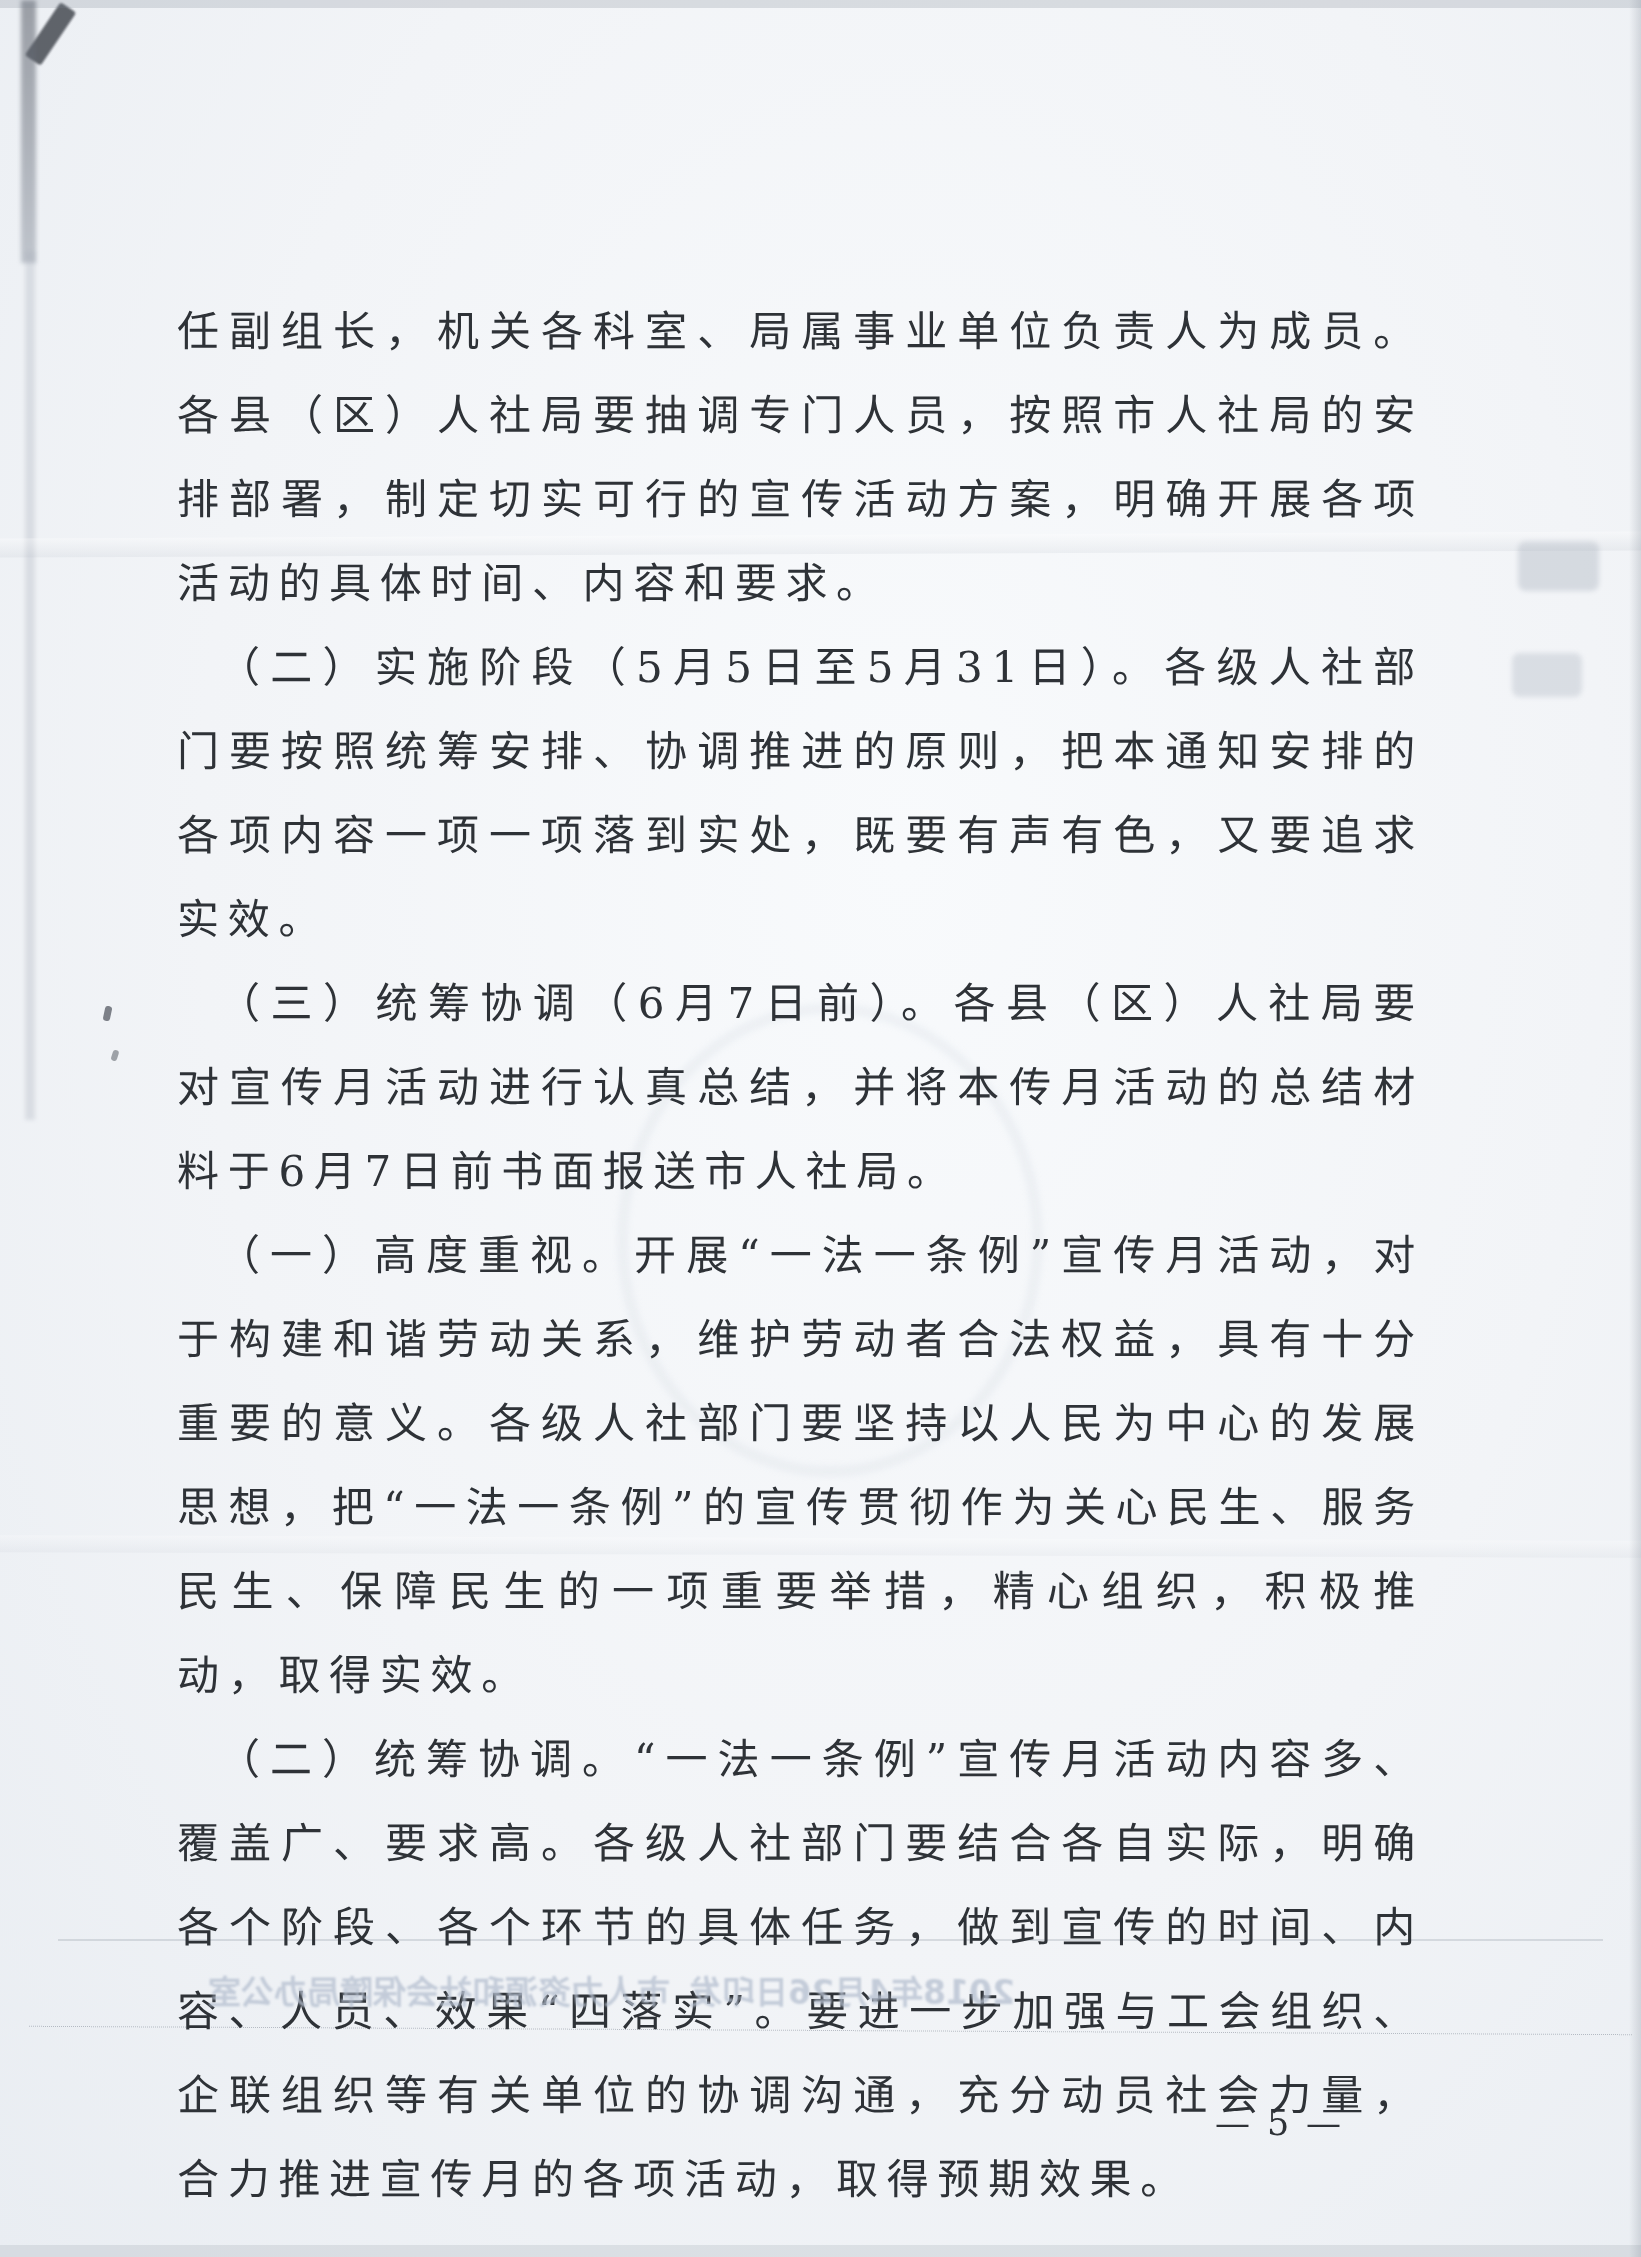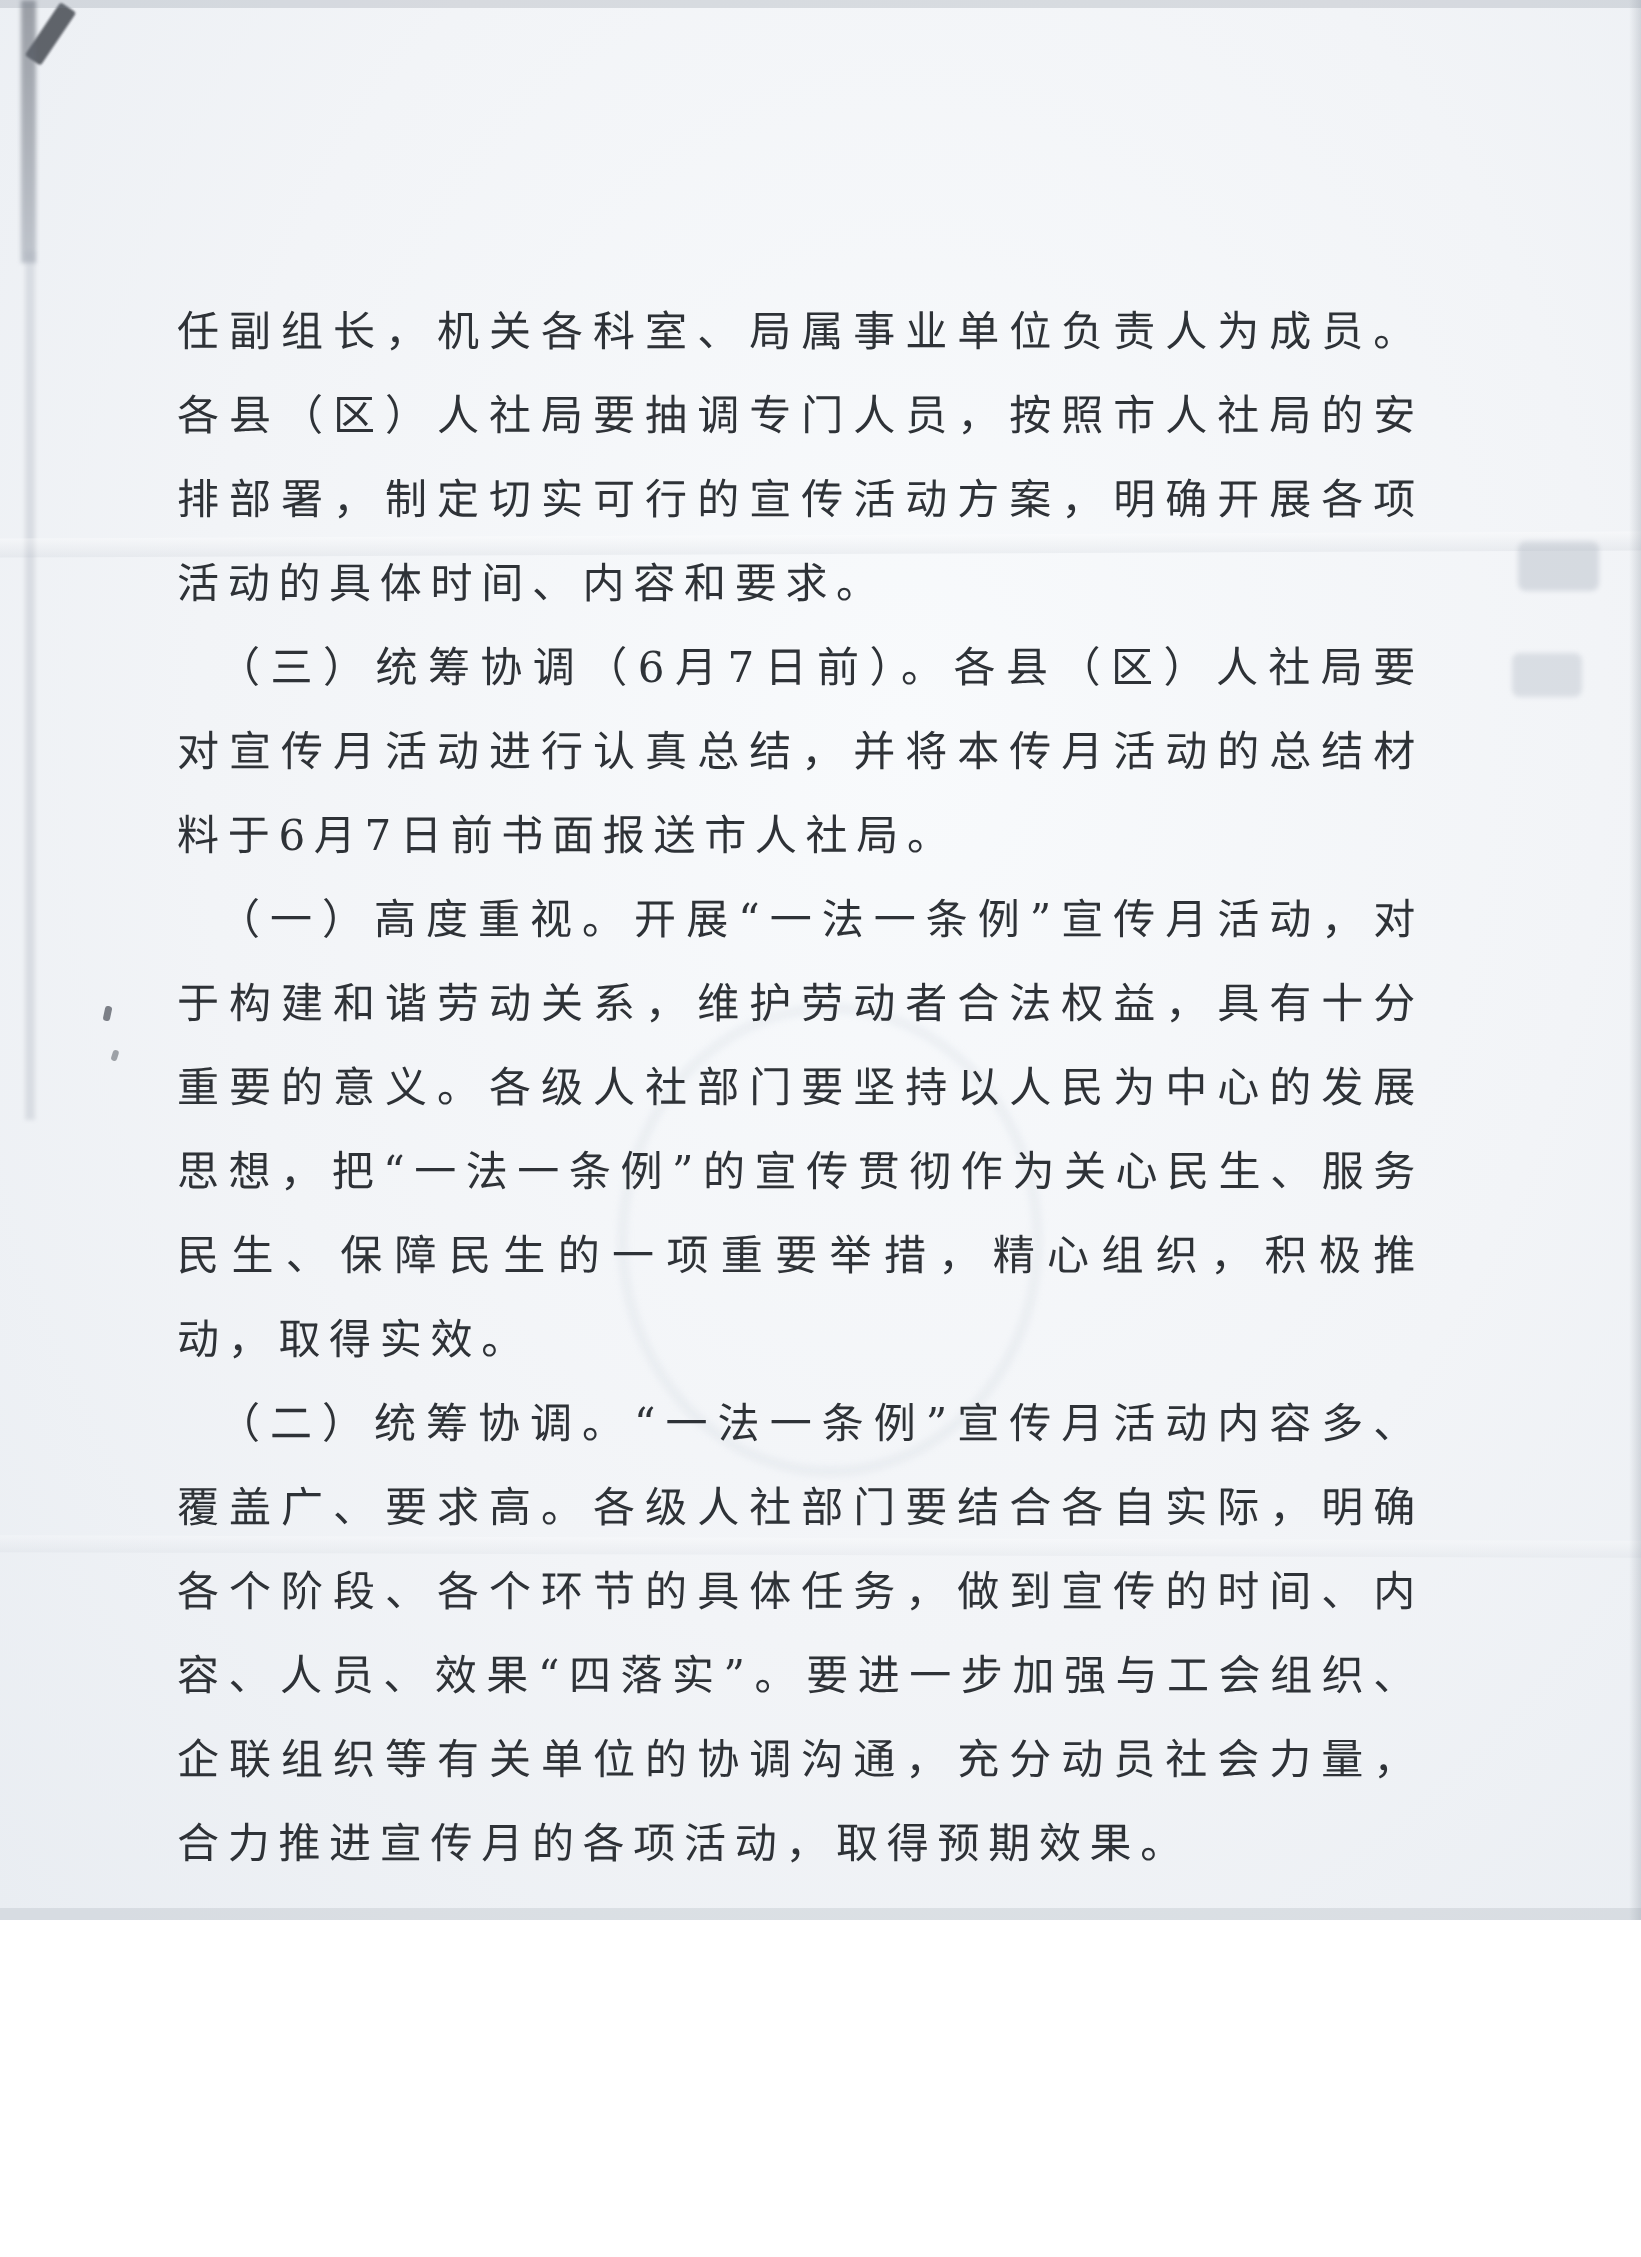--- a/index.html
+++ b/index.html
@@ -1,18 +1,18 @@
 <!DOCTYPE html>
 <html lang="zh-CN"><head>
 <meta charset="utf-8">
 <style>
   html,body{margin:0;padding:0;}
   .page{
     position:relative;
-    width:1641px;height:1920px;
+    width:1641px;height:2257px;
     overflow:hidden;
     background:radial-gradient(ellipse at 55% 38%, #f8fafc 0%, #f2f4f7 55%, #e9edf2 100%);
     font-family:"DejaVu Serif", serif;
   }
   
   .textflow{
     position:absolute;
     left:177px;top:290px;width:1247px;
     font-size:42px;line-height:84px;letter-spacing:8.7px;
     color:#2e3237;
@@ -105,20 +105,21 @@
   <div class="artifact crease-2"></div>
   <div class="artifact crease-4"></div>
   <div class="artifact crease-3"></div>
   <div class="artifact edge-top"></div>
   <div class="artifact edge-right"></div>
   <div class="artifact edge-bottom"></div>
   <div class="artifact ghost-stamp"></div>
 
   <div class="textflow">
     <p class="para">任副组长，机关各科室、局属事业单位负责人为成员。各县（区）人社局要抽调专门人员，按照市人社局的安排部署，制定切实可行的宣传活动方案，明确开展各项活动的具体时间、内容和要求。</p>
+    <p class="para indent">（二）实施阶段（5月5日至5月31日）。各级人社部门要按照统筹安排、协调推进的原则，把本通知安排的各项内容一项一项落到实处，既要有声有色，又要追求实效。</p>
     <p class="para indent">（三）统筹协调（6月7日前）。各县（区）人社局要对宣传月活动进行认真总结，并将本传月活动的总结材料于6月7日前书面报送市人社局。</p>
     <p class="para indent">（一）高度重视。开展“一法一条例”宣传月活动，对于构建和谐劳动关系，维护劳动者合法权益，具有十分重要的意义。各级人社部门要坚持以人民为中心的发展思想，把“一法一条例”的宣传贯彻作为关心民生、服务民生、保障民生的一项重要举措，精心组织，积极推动，取得实效。</p>
     <p class="para indent">（二）统筹协调。“一法一条例”宣传月活动内容多、覆盖广、要求高。各级人社部门要结合各自实际，明确各个阶段、各个环节的具体任务，做到宣传的时间、内容、人员、效果“四落实”。要进一步加强与工会组织、企联组织等有关单位的协调沟通，充分动员社会力量，合力推进宣传月的各项活动，取得预期效果。</p>
   </div>
 
   <div class="bleed issuer">市人力资源和社会保障局办公室</div>
   <div class="bleed date">2018年4月26日印发</div>
 
   <div class="page-number">— 5 —</div>
 

